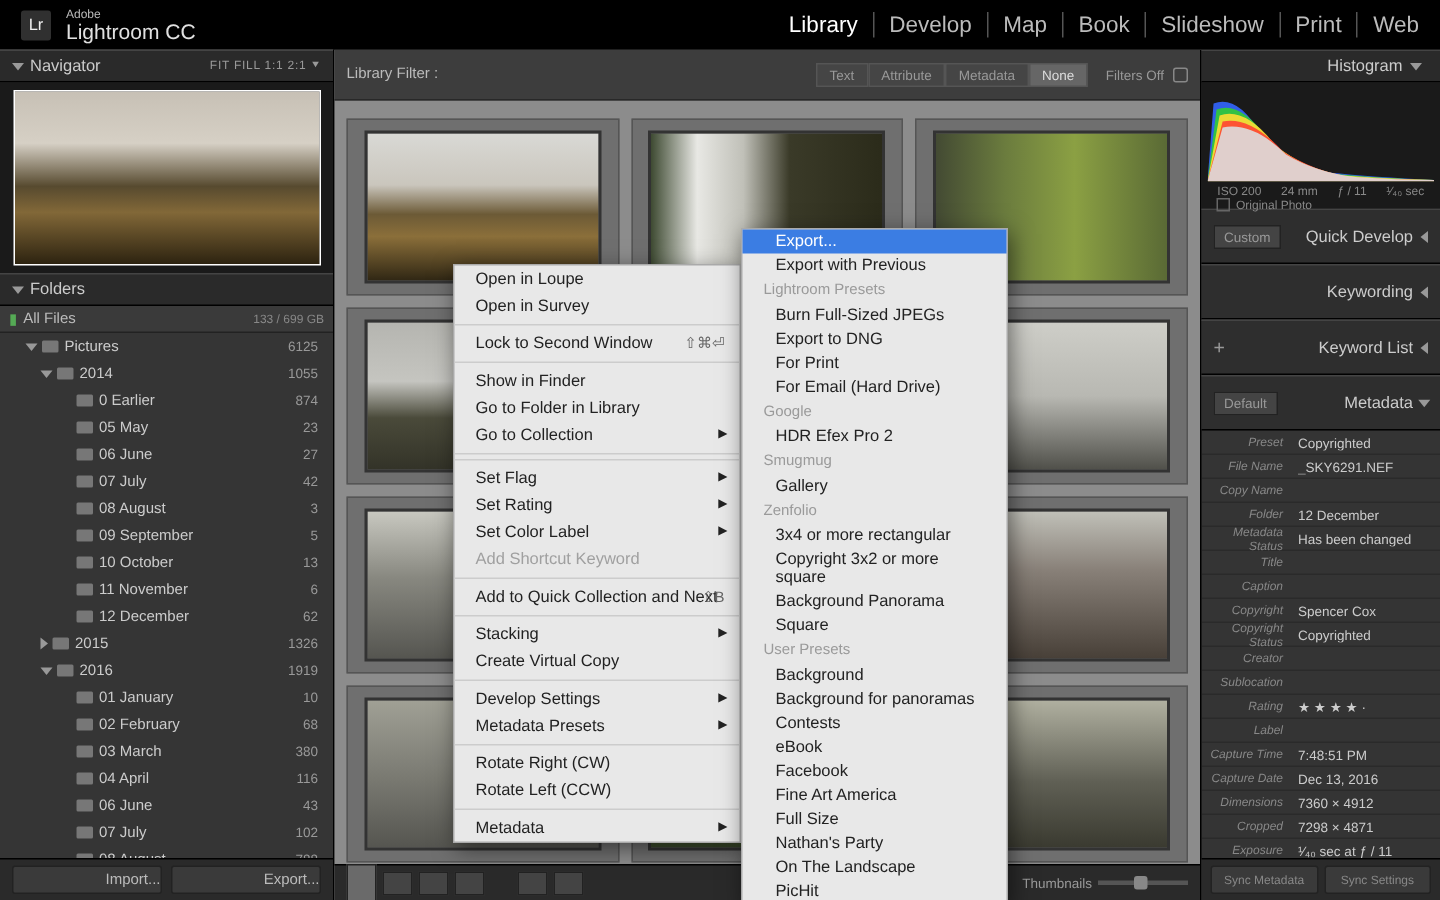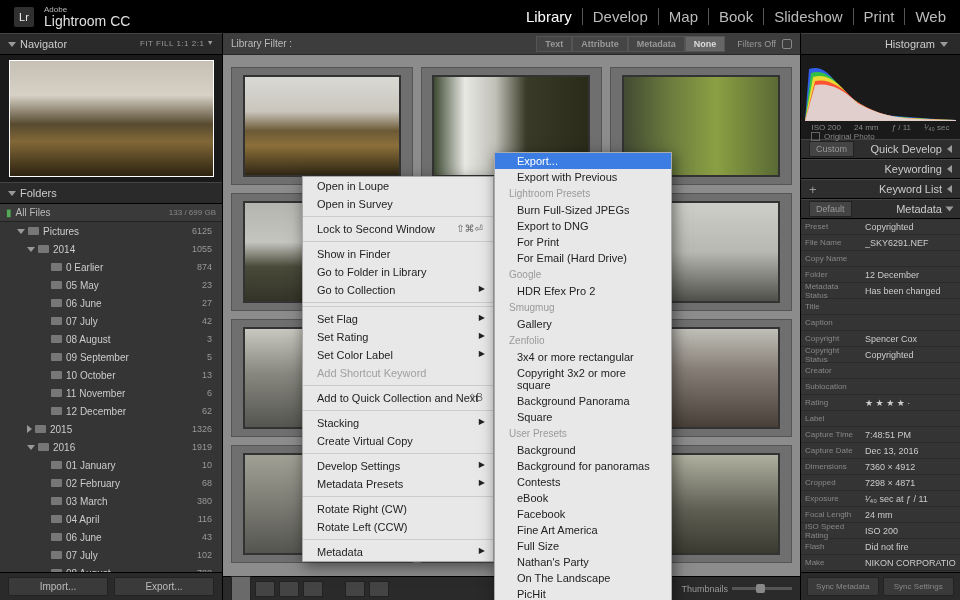--- a/index.html
+++ b/index.html
@@ -38,25 +38,25 @@
 .allfiles .rt { margin-left:auto; font-size:8px; color:#888; }
 .folder-tree { flex:1; overflow:auto; font-size:10px; background:#353535; }
 .ft-row { height:18px; display:flex; align-items:center; padding:0 4px 0 0; color:#ccc; }
 .ft-row .ind { display:inline-block; }
 .ft-arrow { width:0; height:0; margin:0 3px; }
 .ft-arrow.down { border-left:4px solid transparent; border-right:4px solid transparent; border-top:5px solid #999; }
 .ft-arrow.right { border-top:4px solid transparent; border-bottom:4px solid transparent; border-left:5px solid #999; }
 .ft-folder { width:11px; height:8px; background:#777; margin-right:4px; border-radius:1px; }
 .ft-row .cnt { margin-left:auto; color:#999; padding-right:6px; font-size:9px; }
 .left-btns { height:28px; background:#2a2a2a; display:flex; gap:6px; padding:4px 8px; border-top:1px solid #000; }
-.left-btns button { flex:1; background:#3a3a3a; border:1px solid #222; color:#bbb; font-size:10px; border-radius:2px; cursor:pointer; }
-
-
-.filter-bar { height:22px; background:#3d3d3d; display:flex; align-items:center; padding:0 8px; font-size:10px; color:#bbb; border-bottom:1px solid #282828; }
-.filter-bar .tabs { margin-left:auto; display:flex; gap:0;font-weight:bold; }
+.left-btns button { flex:1; background:#3a3a3a; border:1px solid #222; color:#bbb; font-size:10px; border-radius:2px; cursor:pointer;text-align:right; }
+
+
+.filter-bar { height:34px; background:#3d3d3d; display:flex; align-items:center; padding:0 8px; font-size:10px; color:#bbb; border-bottom:1px solid #282828; }
+.filter-bar .tabs { margin-left:auto; display:flex; gap:0; }
 .filter-bar .tabs span { padding:2px 8px; border:1px solid #555; background:#454545; font-size:9px; color:#999; }
 .filter-bar .tabs span.act { background:#666; color:#ddd; }
 .filter-bar .rt { margin-left:12px; font-size:9px; color:#999; display:flex; align-items:center; gap:6px; }
 .lock-icon { width:10px; height:10px; border:1px solid #888; border-radius:2px; }
 
 
 .grid { padding:12px 8px; display:grid; grid-template-columns:repeat(3,1fr); gap:8px; }
 .cell { background:#6f6f6f; border:1px solid #555; position:relative; height:118px; padding:8px; display:flex; align-items:center; justify-content:center; }
 .cell .photo { width:158px; height:102px; border:2px solid #333; }
 .p1 { background:linear-gradient(180deg,#d9d9d5 0%,#cac6bd 35%,#6c5a36 55%,#8b6f3a 70%,#302714 100%); }
@@ -92,26 +92,26 @@
 .ctx2 { position:absolute; left:494px; top:152px; width:178px; background:#e8e8e8; border:1px solid #aaa; box-shadow:2px 4px 14px rgba(0,0,0,.5); font-size:11px; color:#222; z-index:6; }
 .ctx2-hdr { padding:3px 14px; color:#9a9a9a; font-size:10px; }
 .ctx2-item { padding:2px 14px 2px 22px; }
 .ctx2-item.hl { background:#3b7de3; color:#fff; }
 
 
 .histo { height:84px; background:#1a1a1a; position:relative; padding:4px; }
 .histo-shape { width:100%; height:62px; position:relative; overflow:hidden; }
 .histo-info { display:flex; justify-content:space-around; font-size:8px; color:#888; padding-top:2px; }
 .histo-chk { font-size:8px; color:#888; padding-left:6px; display:flex; align-items:center; gap:4px; }
-.mini-hdr { height:20px; background:#2e2e2e; display:flex; align-items:center; justify-content:flex-end; padding:0 8px; font-size:11px; color:#ccc; border-bottom:1px solid #000; border-top:1px solid #444; }
+.mini-hdr { height:37px; background:#2e2e2e; display:flex; align-items:center; justify-content:flex-end; padding:0 8px; font-size:11px; color:#ccc; border-bottom:1px solid #000; border-top:1px solid #444; }
 .mini-hdr .tri { margin-left:5px; width:0; height:0; border-top:4px solid transparent; border-bottom:4px solid transparent; border-right:5px solid #999; }
 .mini-sel { font-size:9px; padding:2px 6px; background:#444; border:1px solid #222; margin-right:auto; color:#999; }
 .meta-body { flex:1; overflow:auto; font-size:9px; }
 .meta-row { display:flex; height:16px; align-items:center; padding:0 4px; border-bottom:1px solid #2a2a2a; }
-.meta-row .k { width:60px; text-align:left; color:#888; padding-right:10px; font-size:8px; }
+.meta-row .k { width:60px; text-align:right; color:#888; padding-right:10px; font-size:8px;font-style:italic; }
 .meta-row .v { flex:1; color:#ccc; font-size:9px; overflow:hidden; white-space:nowrap; }
 .right-btns { height:28px; background:#2a2a2a; display:flex; gap:4px; padding:4px 6px; border-top:1px solid #000; }
 .right-btns button { flex:1; background:#3a3a3a; border:1px solid #222; color:#888; font-size:8px; border-radius:2px; cursor:pointer; }
 
 
 .hist-path { opacity:.9; }
 </style>
 </head>
 <body>
 

